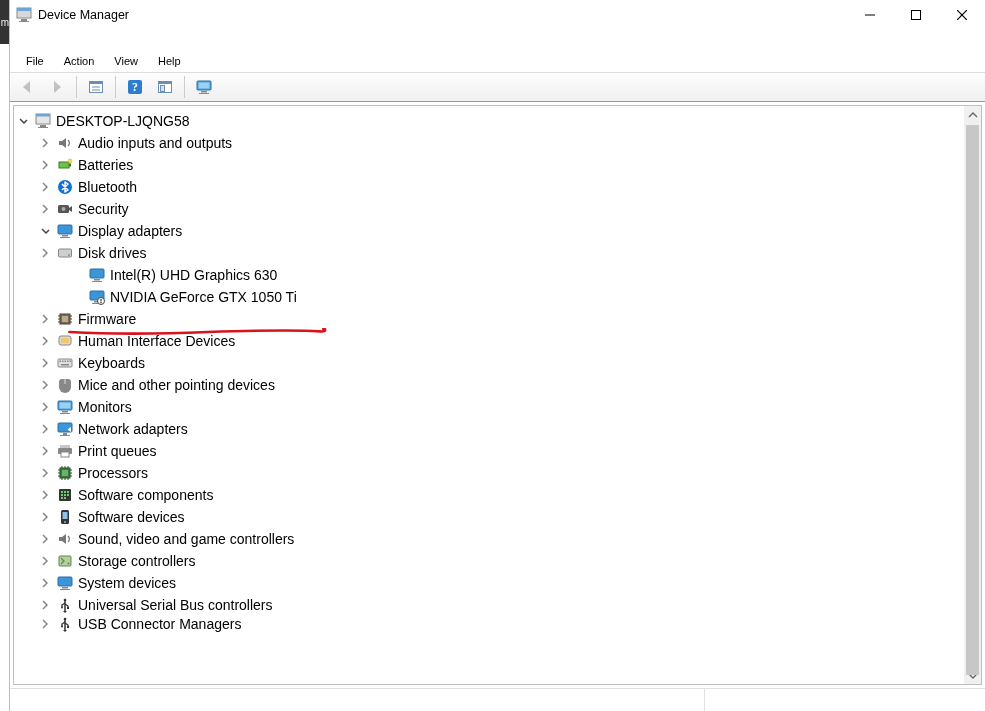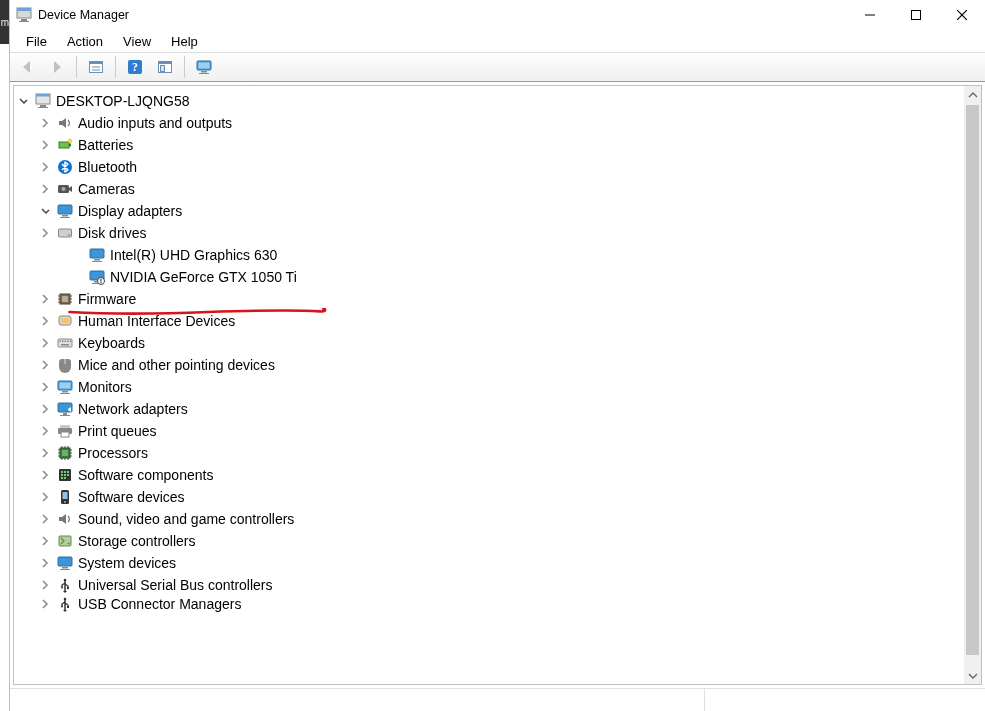--- a/index.html
+++ b/index.html
@@ -31,21 +31,22 @@
   .titlebar .title-icon { width: 16px; height: 16px; margin-right: 6px; }
   .titlebar .title-text { font-size: 12.5px; }
   .window-controls { margin-left: auto; display:flex; }
   .win-btn {
     width: 46px; height: 30px; display:flex; align-items:center; justify-content:center;
     cursor:pointer;
   }
   
   .menubar {
     display:flex; padding: 0 6px; height: 22px; align-items:center;
-    font-size: 13px;
+    font-size: 11px;
+    margin-top: 20px;
   }
   .menu-item { padding: 2px 10px; cursor:pointer; }
   
   .toolbar {
     border-top: 1px solid #dcdcdc;
     border-bottom: 1px solid #999;
     background: linear-gradient(#fdfdfd,#f0f0f0);
     height: 28px; display:flex; align-items:center; padding:0 4px; gap:4px;
   }
   .tool-btn {
@@ -251,21 +252,21 @@
                 <polyline points="3,1 7,5 3,9" fill="none" stroke="#888" stroke-width="1.5"></polyline>
               </svg>
             </span>
             <span class="node-icon">
               <svg width="16" height="16" viewBox="0 0 16 16">
                 <rect x="1" y="4" width="11" height="8" rx="1.5" fill="#555"></rect>
                 <path d="M12 7l3-2v6l-3-2z" fill="#555"></path>
                 <circle cx="6.5" cy="8" r="2" fill="#aaa"></circle>
               </svg>
             </span>
-            <span class="node-label">Cameras</span>
+            <span class="node-label">Security</span>
           </div>
           <div class="node">
             <span class="expander">
               <svg width="10" height="10" viewBox="0 0 10 10">
                 <polyline points="2,3 6,7 9,4" fill="none" stroke="#444" stroke-width="1.5"></polyline>
               </svg>
             </span>
             <span class="node-icon">
               <svg width="16" height="16" viewBox="0 0 16 16">
                 <rect x="1" y="2" width="14" height="9" rx="1" fill="#3b95d6" stroke="#2a6ea3"></rect>

